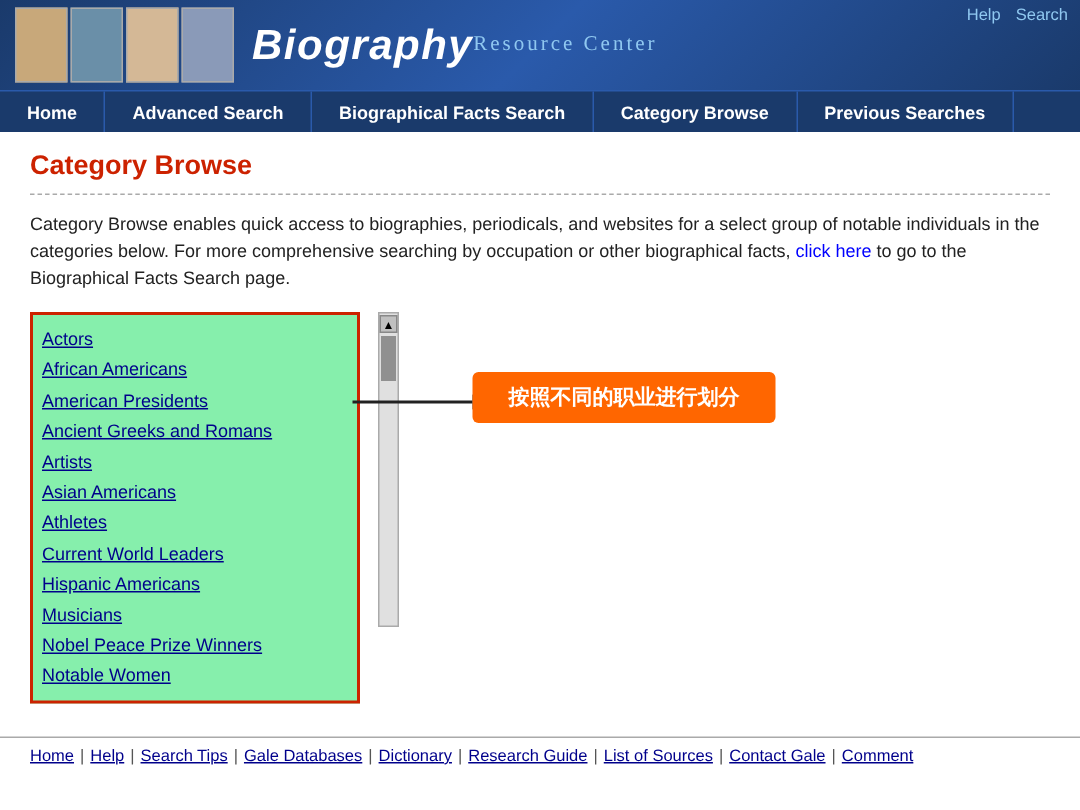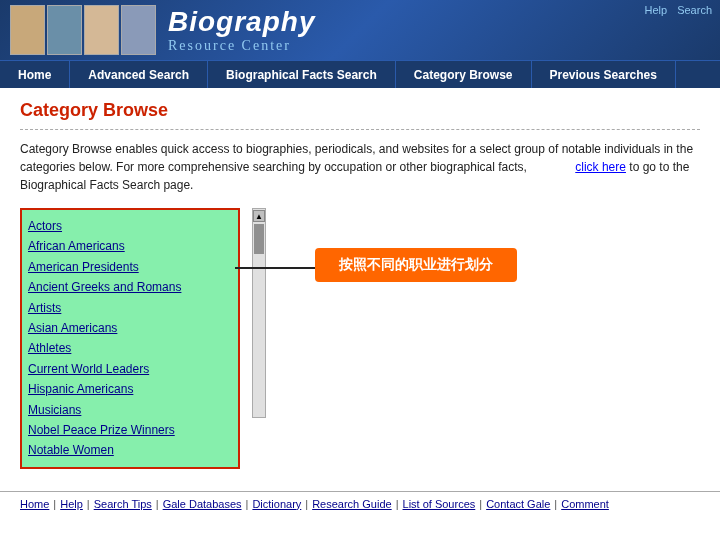--- a/index.html
+++ b/index.html
@@ -33,22 +33,22 @@
       margin-right: 2px;
       border: 1px solid #aaa;
     }
     .header-photo:nth-child(1) { background: #c8a87a; }
     .header-photo:nth-child(2) { background: #6a8fa8; }
     .header-photo:nth-child(3) { background: #d4b896; }
     .header-photo:nth-child(4) { background: #8a9ab8; }
 
     .header-logo {
       display: flex;
-      flex-direction: column;
-      align-items: flex-start;
+      flex-direction: row;
+      align-items: center;
     }
     .logo-biography {
       font-size: 28px;
       font-weight: bold;
       font-style: italic;
       color: #fff;
       letter-spacing: 1px;
     }
     .logo-resource {
       font-size: 14px;
@@ -113,23 +113,21 @@
     }
 
     .description {
       font-size: 12px;
       color: #222;
       line-height: 1.5;
       margin-bottom: 14px;
     }
     .description a, .click-here {
       color: #00f;
-      text-decoration: underline;
-      cursor: pointer;
-      margin-left: 45px;
+      cursor: pointer;
     }
 
     .content-area {
       display: flex;
       gap: 12px;
       position: relative;
     }
 
     
     .category-list-container {

